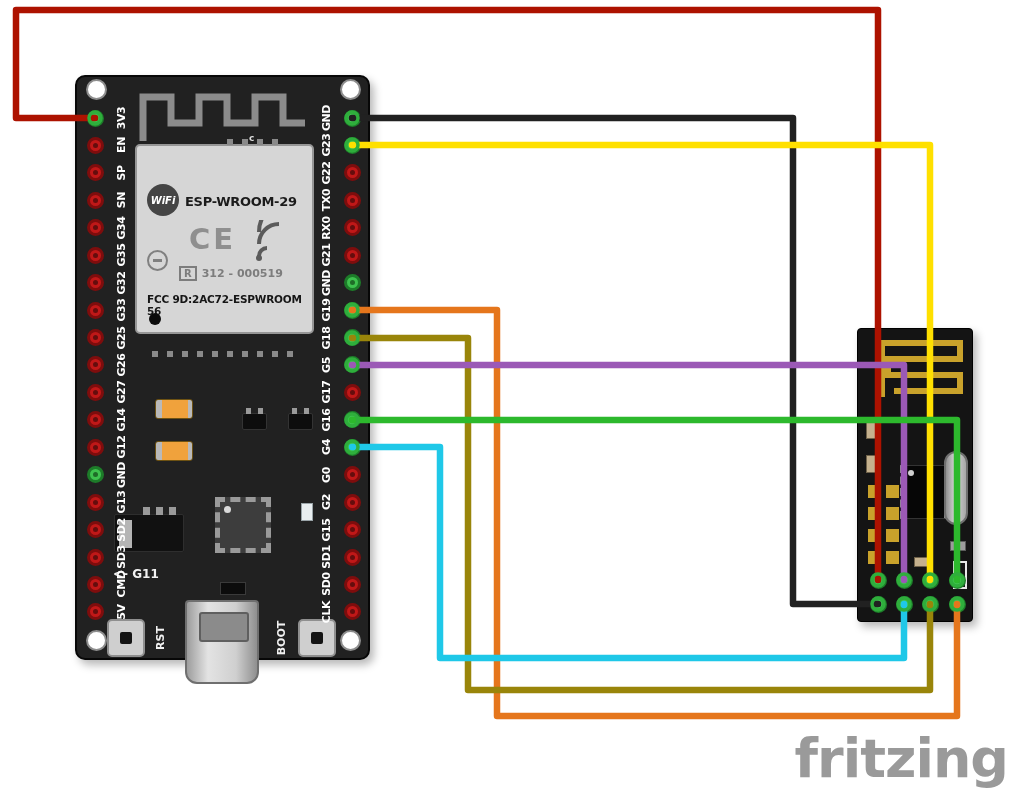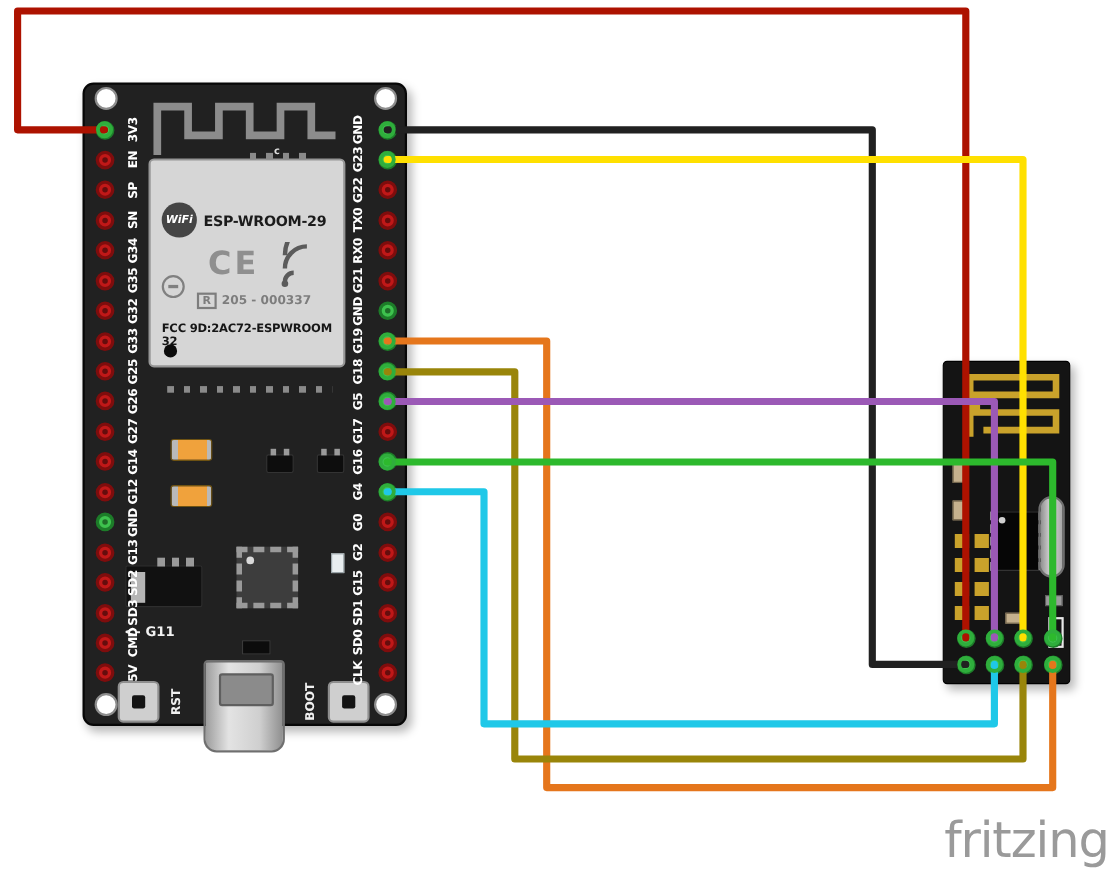--- a/index.html
+++ b/index.html
@@ -81,21 +81,21 @@
   .pin::after { content:""; position:absolute; inset:3px; border-radius:50%; background:rgba(25,5,5,.55); }
   .pin.green { background:var(--pin-connected,#3ec24e); border-color:#1d7c29; }
   .pin.green::after { background:rgba(5,40,10,.55); }
   .pin-label { position:absolute; transform:translate(-50%,-50%) rotate(-90deg); transform-origin:center;
                color:#ffffff; font-size:11px; font-weight:bold; white-space:nowrap; letter-spacing:-0.4px; }
 
   #wire-layer { position:absolute; left:0; top:0; z-index:3; pointer-events:none; }
   .wire { fill:none; stroke-width:6.5; stroke-linecap:round; stroke-linejoin:round; pointer-events:stroke; cursor:pointer; }
   .ring { fill:none; stroke:var(--ring-color,#2fae3c); stroke-width:3.5; }
 
-  .watermark { position:absolute; right:8px; bottom:4px; font-size:45px; font-weight:normal; color:#9a9a9a;
+  .watermark { position:absolute; right:8px; bottom:4px; font-size:54px; font-weight:bold; color:#9a9a9a;
                letter-spacing:-1px; z-index:4;text-align:right; }
 </style>
 </head>
 <body>
 
 <div id="canvas">
 
   <div id="esp-board" class="board">
     <div class="hole tl"></div>
     <div class="hole tr"></div>
@@ -114,23 +114,23 @@
       <div class="model">ESP-WROOM-29</div>
       <div class="ce">CE</div>
       <svg class="rf-arcs" width="44" height="42">
         <path d="M6,36 a8,8 0 0 1 8,-8" stroke="#5b5b5b" stroke-width="4" fill="none"></path>
         <path d="M6,24 a20,20 0 0 1 20,-20" stroke="#5b5b5b" stroke-width="4" fill="none"></path>
         <path d="M6,12 a31,31 0 0 1 31,-31" stroke="#5b5b5b" stroke-width="4" fill="none"></path>
         <circle cx="6" cy="38" r="3" fill="#5b5b5b"></circle>
       </svg>
       <div class="reg-circle"></div>
       <div class="regline">
-        <span class="rbox">R</span><span>205 - 000337</span>
+        <span class="rbox">R</span><span>312 - 000519</span>
       </div>
-      <div class="fcc">FCC 9D:2AC72-ESPWROOM 32</div>
+      <div class="fcc">FCC 9D:2AC72-ESPWROOM 56</div>
       <div class="shield-dot"></div>
     </div>
 
     <div class="pad-row" style="left:75px; top:274px; width:150px;"></div>
     <div class="pad-row" style="left:150px; top:62px; width:60px;"></div>
 
     <div class="cap" style="left:78px; top:322px;"></div>
     <div class="cap" style="left:78px; top:364px;"></div>
     <div class="sot" style="left:165px; top:336px;"></div>
     <div class="sot" style="left:211px; top:336px;"></div>

